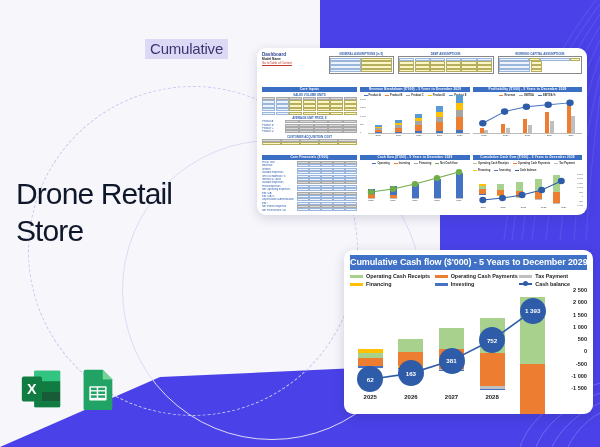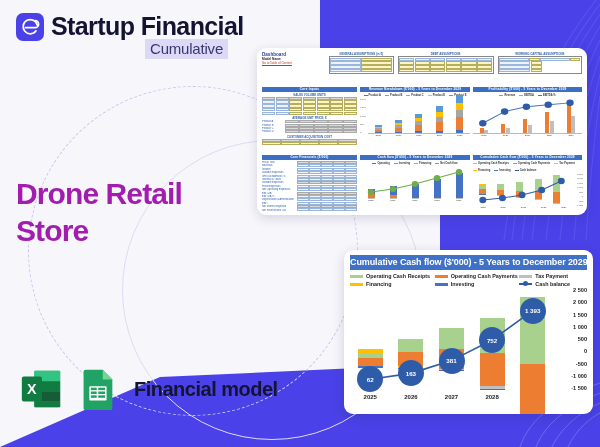--- a/index.html
+++ b/index.html
@@ -92,24 +92,24 @@
     padding: 1px 5px 2px 5px;
     letter-spacing: -0.2px;
   }
 
   
   .headline {
     position: absolute;
     left: 16px; top: 176px;
     width: 230px;
     font-size: 30px;
-    font-weight: bold;
+    font-weight: normal;
     line-height: 1.22;
     letter-spacing: -0.9px;
-    color: #a21caf;
+    color: #0f172a;
     z-index: 5;
   }
 
   
   .footer-row {
     position: absolute;
     left: 18px; bottom: 35px;
     display: flex; align-items: center; gap: 10px;
     z-index: 6;
   }
@@ -284,29 +284,20 @@
       <path d="M520 90 C530 60 560 40 600 26"></path>
       <path d="M536 90 C546 64 574 46 600 36"></path>
       <path d="M552 90 C562 68 586 52 600 46"></path>
       <path d="M568 90 C576 72 592 60 600 56"></path>
     </g>
   </svg>
 
   <div class="arc arc-dashed"></div>
   <div class="arc arc-solid"></div>
 
-  <div class="brand">
-    <div class="logo-mark">
-      <svg width="19" height="19" viewBox="0 0 24 24">
-        <path d="M20.5 10.3A9 9 0 1 0 19 17.5" fill="none" stroke="#ffffff" stroke-width="2.2" stroke-linecap="round"></path>
-        <path d="M5.6 13.4h12.2a4.4 4.4 0 0 0 0-8.8" fill="none" stroke="#ffffff" stroke-width="2.2" stroke-linecap="round"></path>
-      </svg>
-    </div>
-    <div class="brand-title">Startup Financial</div>
-  </div>
   <div class="brand-sub-wrap">
     <span class="brand-sub">Cumulative</span>
   </div>
 
   <div class="headline">Drone Retail Store</div>
 
   <div class="footer-row">
     <svg class="app-icon" viewBox="0 0 48 48">
       <rect x="17" y="5" width="27" height="38" rx="1.5" fill="#21a366"></rect>
       <rect x="17" y="5" width="27" height="11" fill="#33c481"></rect>
@@ -322,21 +313,20 @@
       <rect x="16" y="21" width="18" height="15" rx="1" fill="#ffffff"></rect>
       <g fill="#21a366">
         <rect x="17.6" y="22.6" width="6.1" height="2.6"></rect>
         <rect x="25.3" y="22.6" width="7.1" height="2.6"></rect>
         <rect x="17.6" y="26.6" width="6.1" height="2.6"></rect>
         <rect x="25.3" y="26.6" width="7.1" height="2.6"></rect>
         <rect x="17.6" y="30.6" width="6.1" height="2.6"></rect>
         <rect x="25.3" y="30.6" width="7.1" height="2.6"></rect>
       </g>
     </svg>
-    <span class="footer-label">Financial model</span>
   </div>
 
   <div class="dash-card">
     <div class="dash-inner">
 
       <div style="display:flex; gap:4px; align-items:flex-start; height:34px;">
         <div style="width:64px;">
           <div class="x-title">Dashboard</div>
           <div class="x-sub">Model Name</div>
           <div class="x-link">Go to Table of Content</div>

